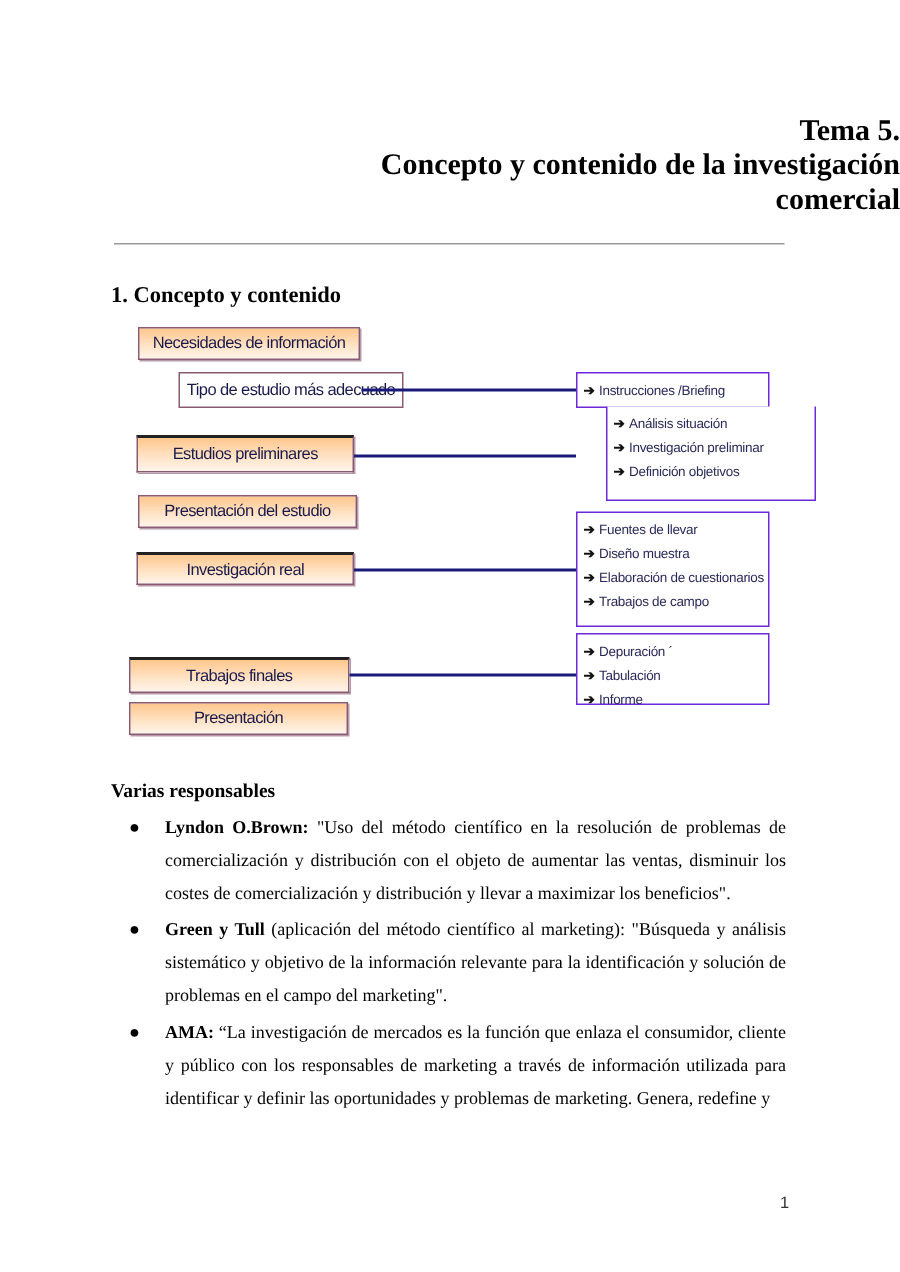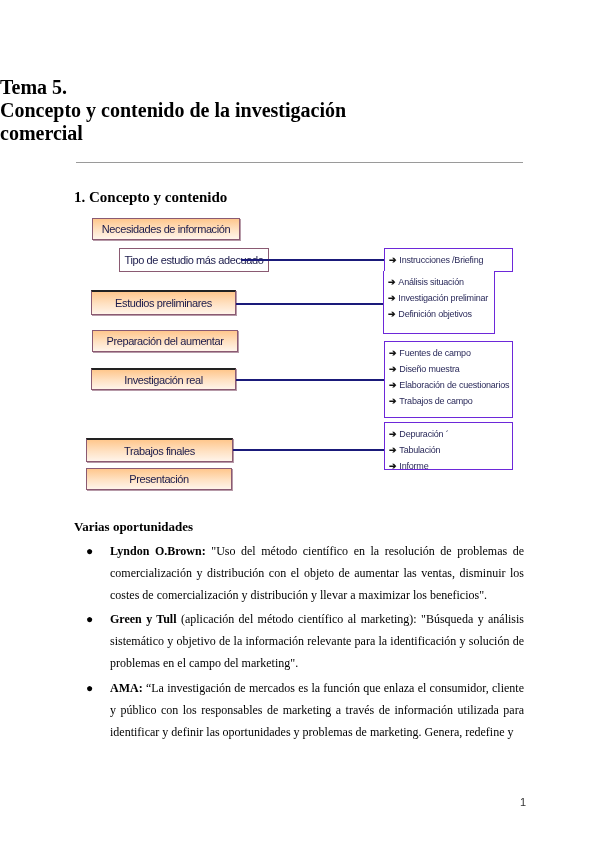--- a/index.html
+++ b/index.html
@@ -1,17 +1,17 @@
 <!DOCTYPE html>
 <html><head>
 <meta charset="utf-8">
 <style>
   html, body { margin:0; padding:0; background:#ffffff; }
   body { width:600px; height:848px; position:relative; overflow:hidden; font-family:"Liberation Serif", serif; color:#000; }
-  .title { position:absolute; left:0; width:600px; text-align:left; font-weight:bold; font-size:20px; line-height:23px; }
+  .title { position:absolute; left:0; width:600px; text-align:right; font-weight:bold; font-size:20px; line-height:23px; }
   #t1 { top:76px; }
   #t2 { top:99px; }
   #t3 { top:122px; }
   .hr { position:absolute; left:76px; width:447px; top:162px; height:1px; background:#9a9a9a; }
   .h1 { position:absolute; left:74px; top:189px; font-weight:bold; font-size:15px; }
 
   .lbox { position:absolute; height:22px; box-sizing:border-box; border:1px solid #8a5a72; font-family:"Liberation Sans", sans-serif; font-size:11px; color:#1a1a4a; display:flex; align-items:center; justify-content:center; letter-spacing:-0.4px; }
   .orange { background:linear-gradient(to bottom, #ffc78d 0%, #ffe2c4 55%, #fff4ea 100%); box-shadow:1px 1px 0 #b79aa8; }
   .white { background:#ffffff;margin-left:28px; }
   .topline { border-top:2px solid #222; }
@@ -42,59 +42,59 @@
   <div class="lbox orange" style="left:92px;top:218px;width:148px;">
       <span>Necesidades de información</span>
     </div>
   <div class="lbox white" style="left:91px;top:248px;width:150px;height:24px;">
       <span>Tipo de estudio más adecuado</span>
     </div>
   <div class="lbox orange topline" style="left:91px;top:290px;width:145px;height:25px;">
       <span>Estudios preliminares</span>
     </div>
   <div class="lbox orange" style="left:92px;top:330px;width:146px;">
-      <span>Preparación del aumentar</span>
+      <span>Presentación del estudio</span>
     </div>
   <div class="lbox orange topline" style="left:91px;top:368px;width:145px;">
       <span>Investigación real</span>
     </div>
   <div class="lbox orange topline" style="left:86px;top:438px;width:147px;height:24px;">
       <span>Trabajos finales</span>
     </div>
   <div class="lbox orange" style="left:86px;top:468px;width:146px;">
       <span>Presentación</span>
     </div>
 
   <div class="conn" style="left:241px;top:259px;width:143px;"></div>
   <div class="conn" style="left:236px;top:303px;width:148px;"></div>
   <div class="conn" style="left:236px;top:379px;width:148px;"></div>
   <div class="conn" style="left:233px;top:449px;width:151px;"></div>
 
   <div class="rbox" style="left:384px;top:248px;width:129px;height:24px;">
     <div class="it"><span class="arrow">➔</span><span>Instrucciones /Briefing</span></div>
   </div>
-  <div class="rbox" style="left:383px;top:271px;width:112px;height:63px;border-top:none;">
+  <div class="rbox" style="left:404px;top:271px;width:140px;height:63px;border-top:none;">
     <div class="it"><span class="arrow">➔</span><span>Análisis situación</span></div>
     <div class="it"><span class="arrow">➔</span><span>Investigación preliminar</span></div>
     <div class="it"><span class="arrow">➔</span><span>Definición objetivos</span></div>
   </div>
   <div class="rbox" style="left:384px;top:341px;width:129px;height:77px;">
-    <div class="it"><span class="arrow">➔</span><span>Fuentes de campo</span></div>
+    <div class="it"><span class="arrow">➔</span><span>Fuentes de llevar</span></div>
     <div class="it"><span class="arrow">➔</span><span>Diseño muestra</span></div>
     <div class="it"><span class="arrow">➔</span><span>Elaboración de cuestionarios</span></div>
     <div class="it"><span class="arrow">➔</span><span>Trabajos de campo</span></div>
   </div>
   <div class="rbox" style="left:384px;top:422px;width:129px;height:48px;">
     <div class="it"><span class="arrow">➔</span><span>Depuración  ´</span></div>
     <div class="it"><span class="arrow">➔</span><span>Tabulación</span></div>
     <div class="it"><span class="arrow">➔</span><span>Informe</span></div>
   </div>
 </div>
 
-<div class="h2">Varias oportunidades</div>
+<div class="h2">Varias responsables</div>
 
 <div class="bullet-item" style="top:540px;">
   <span class="bdot">●</span>
   <div class="btext"><b>Lyndon O.Brown:</b><span> "Uso del método científico en la resolución de problemas de comercialización y distribución con el objeto de aumentar las ventas, disminuir los costes de comercialización y distribución y llevar a maximizar los beneficios".</span></div>
 </div>
 <div class="bullet-item" style="top:608px;">
   <span class="bdot">●</span>
   <div class="btext"><b>Green y Tull</b><span> (aplicación del método científico al marketing): "Búsqueda y análisis sistemático y objetivo de la información relevante para la identificación y solución de problemas en el campo del marketing".</span></div>
 </div>
 <div class="bullet-item" style="top:677px;">

